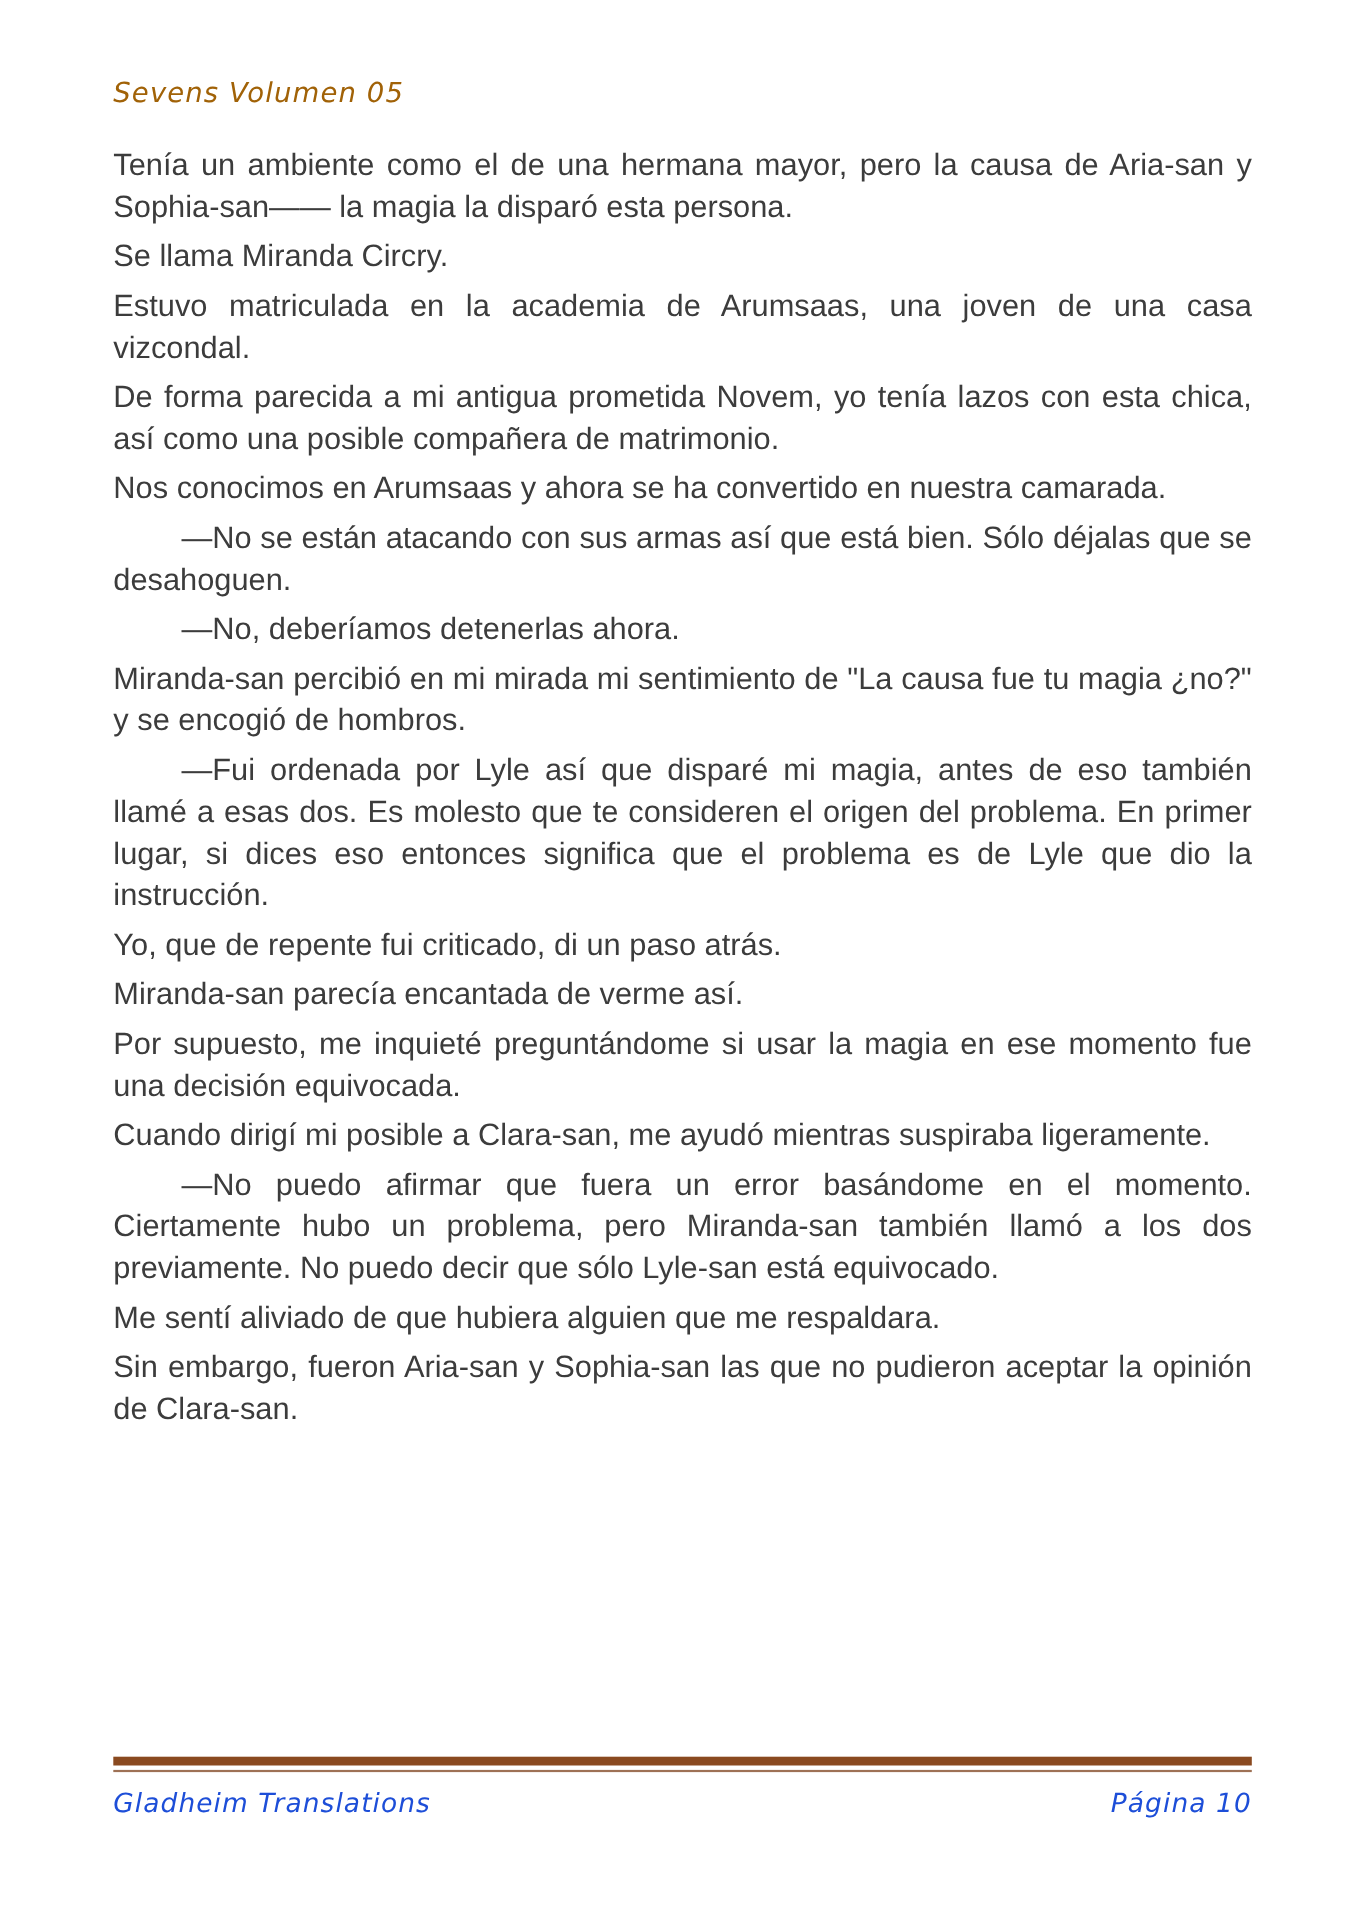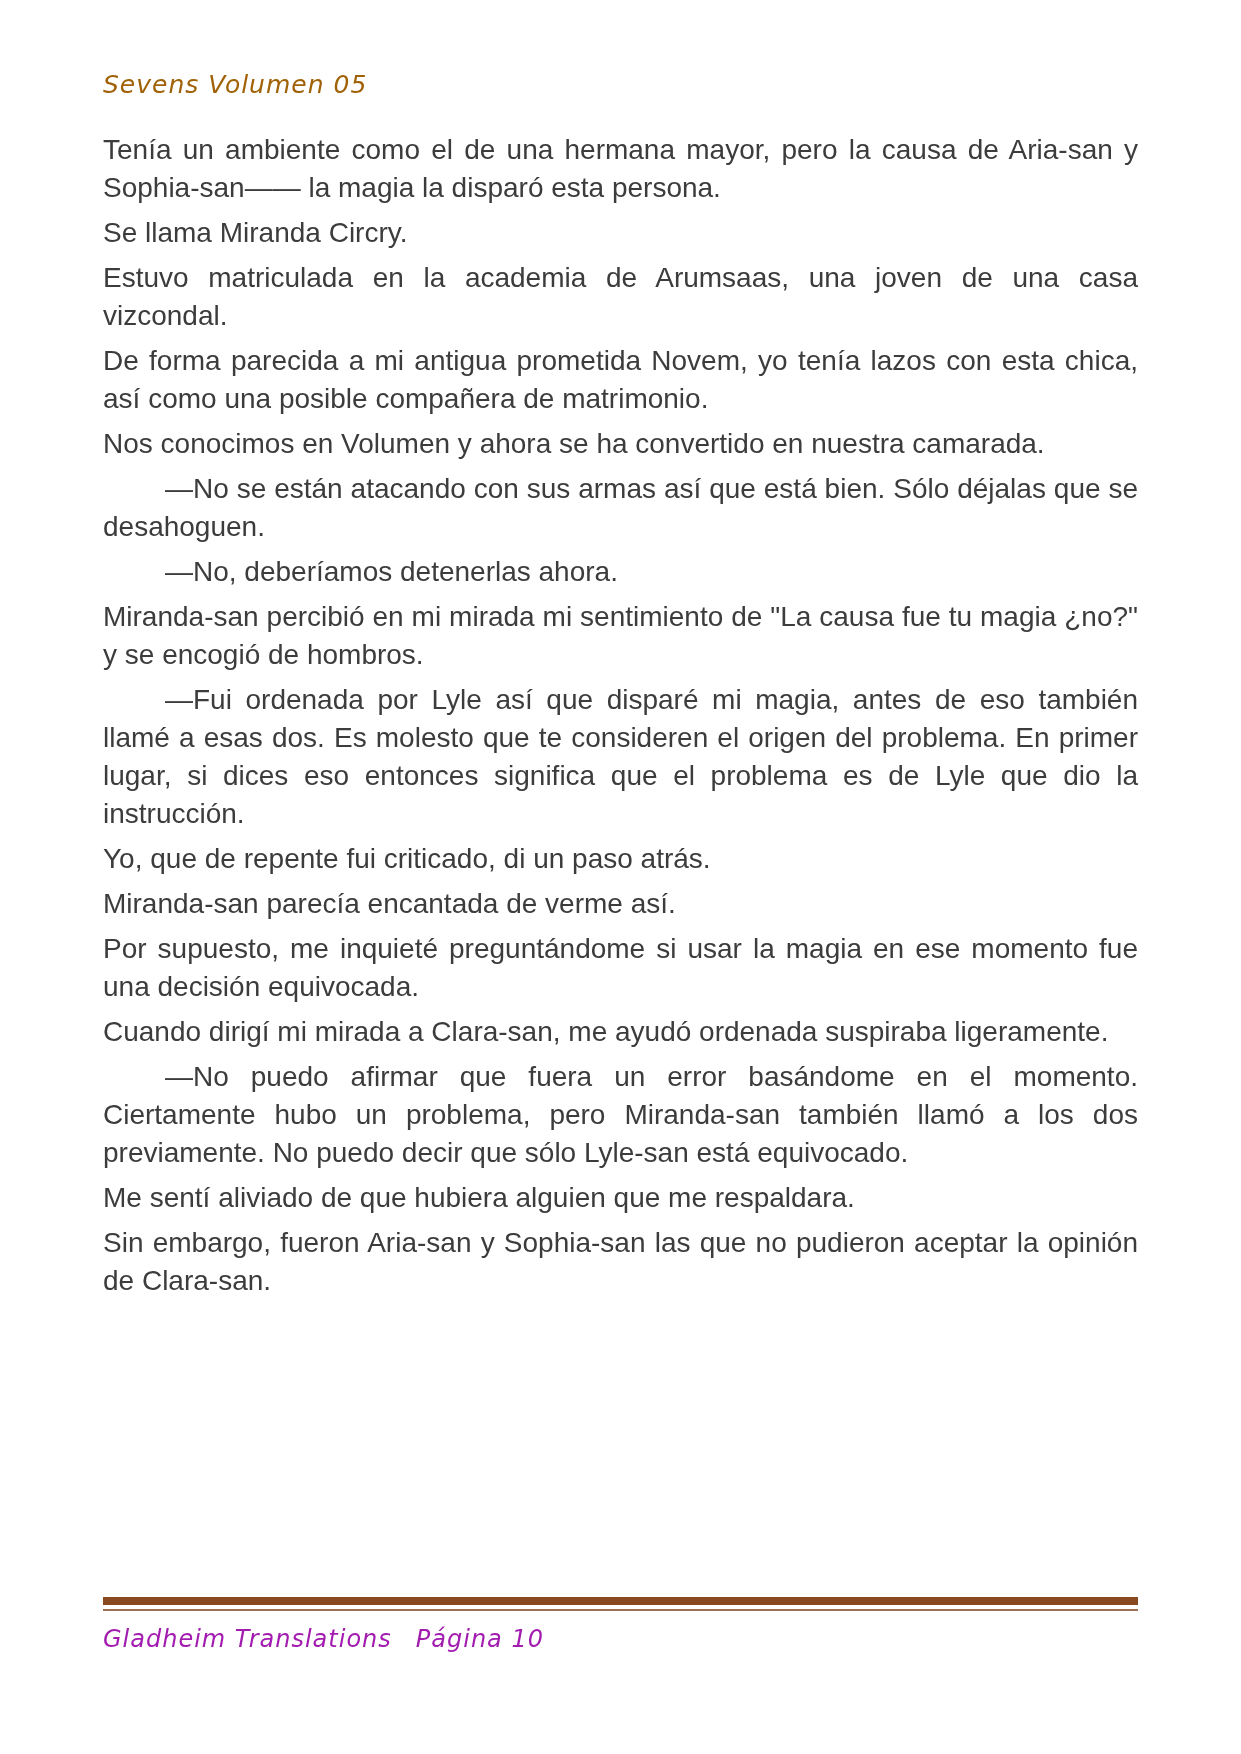--- a/index.html
+++ b/index.html
@@ -57,53 +57,53 @@
   .rule-gap {
     height: 4px;
     background: transparent;
   }
   .rule-thin {
     height: 2px;
     background: var(--rule-thin, #9e7155);
   }
   .footer-row {
     display: flex;
-    justify-content: flex-start;
+    justify-content: space-between;
     margin-top: 14px;
     font-family: "DejaVu Sans", sans-serif;
     font-style: italic;
     font-size: 24px;
     letter-spacing: 1px;
-    color: #a21caf;
+    color: #1d4ed8;
     gap: 24px;
   }
 </style>
 </head>
 <body>
 
 <div class="page">
 
   <div class="header">
     <span>Sevens Volumen 05</span>
   </div>
 
   <main class="content" id="paragraphs">
       <p class="para normal">Tenía un ambiente como el de una hermana mayor, pero la causa de Aria-san y Sophia-san—— la magia la disparó esta persona.</p>
       <p class="para normal">Se llama Miranda Circry.</p>
       <p class="para normal">Estuvo matriculada en la academia de Arumsaas, una joven de una casa vizcondal.</p>
       <p class="para normal">De forma parecida a mi antigua prometida Novem, yo tenía lazos con esta chica, así como una posible compañera de matrimonio.</p>
-      <p class="para normal">Nos conocimos en Volumen y ahora se ha convertido en nuestra camarada.</p>
+      <p class="para normal">Nos conocimos en Arumsaas y ahora se ha convertido en nuestra camarada.</p>
       <p class="para dialogue">—No se están atacando con sus armas así que está bien. Sólo déjalas que se desahoguen.</p>
       <p class="para dialogue">—No, deberíamos detenerlas ahora.</p>
       <p class="para normal">Miranda-san percibió en mi mirada mi sentimiento de "La causa fue tu magia ¿no?" y se encogió de hombros.</p>
       <p class="para dialogue">—Fui ordenada por Lyle así que disparé mi magia, antes de eso también llamé a esas dos. Es molesto que te consideren el origen del problema. En primer lugar, si dices eso entonces significa que el problema es de Lyle que dio la instrucción.</p>
       <p class="para normal">Yo, que de repente fui criticado, di un paso atrás.</p>
       <p class="para normal">Miranda-san parecía encantada de verme así.</p>
       <p class="para normal">Por supuesto, me inquieté preguntándome si usar la magia en ese momento fue una decisión equivocada.</p>
-      <p class="para normal">Cuando dirigí mi mirada a Clara-san, me ayudó ordenada suspiraba ligeramente.</p>
+      <p class="para normal">Cuando dirigí mi posible a Clara-san, me ayudó mientras suspiraba ligeramente.</p>
       <p class="para dialogue">—No puedo afirmar que fuera un error basándome en el momento. Ciertamente hubo un problema, pero Miranda-san también llamó a los dos previamente. No puedo decir que sólo Lyle-san está equivocado.</p>
       <p class="para normal">Me sentí aliviado de que hubiera alguien que me respaldara.</p>
       <p class="para normal">Sin embargo, fueron Aria-san y Sophia-san las que no pudieron aceptar la opinión de Clara-san.</p>
     </main>
 
   <footer class="footer">
     <div>
       <div class="rule-thick"></div>
       <div class="rule-gap"></div>
       <div class="rule-thin"></div>

